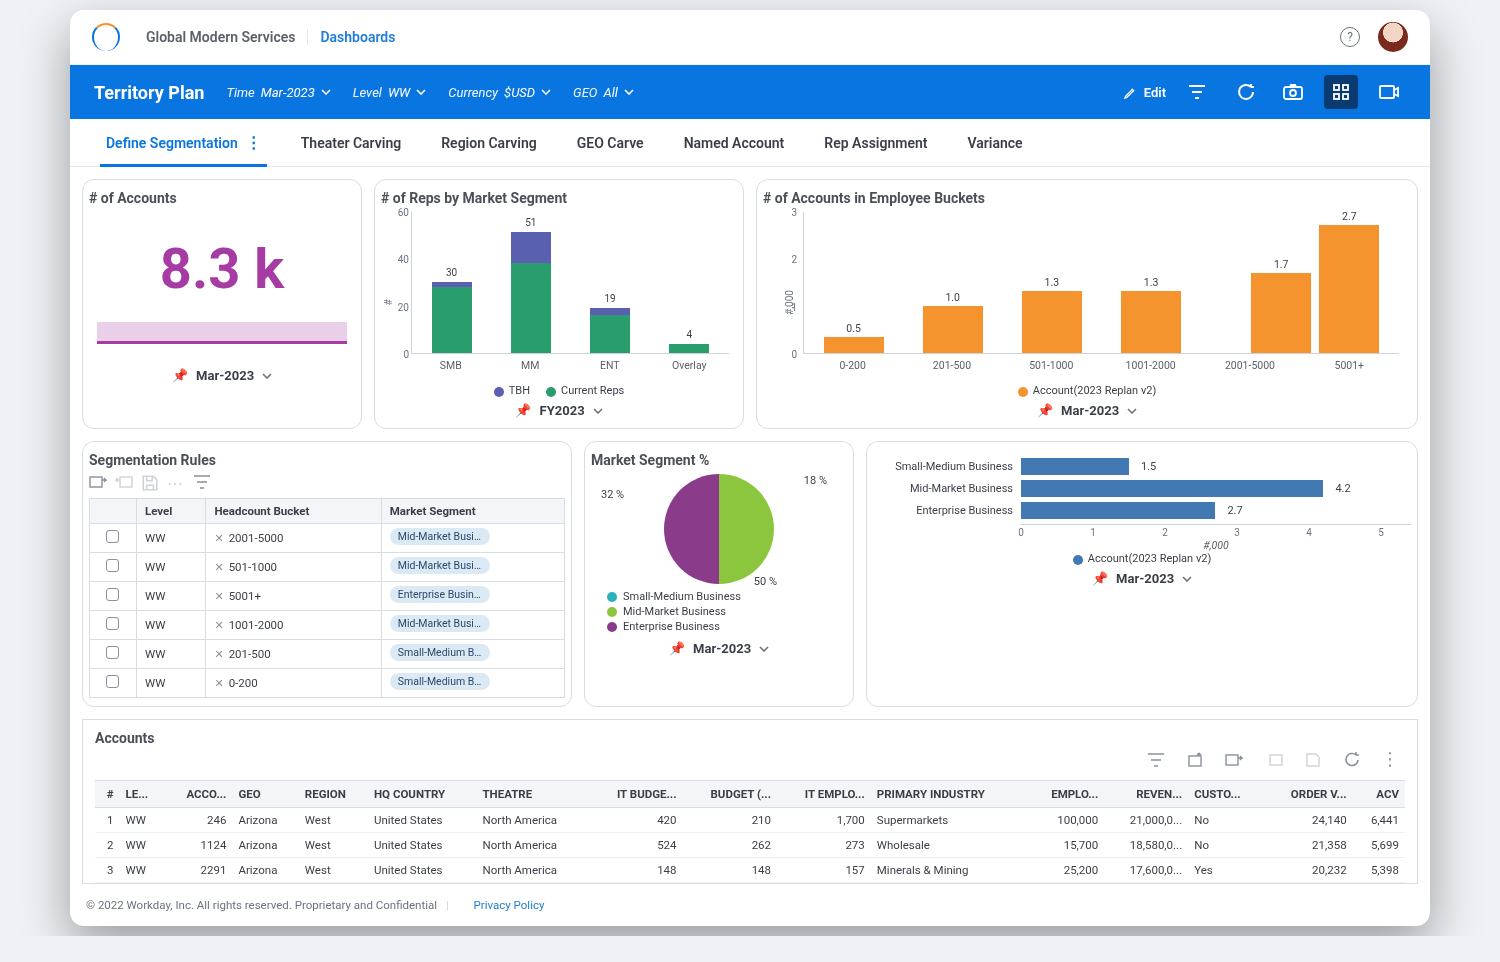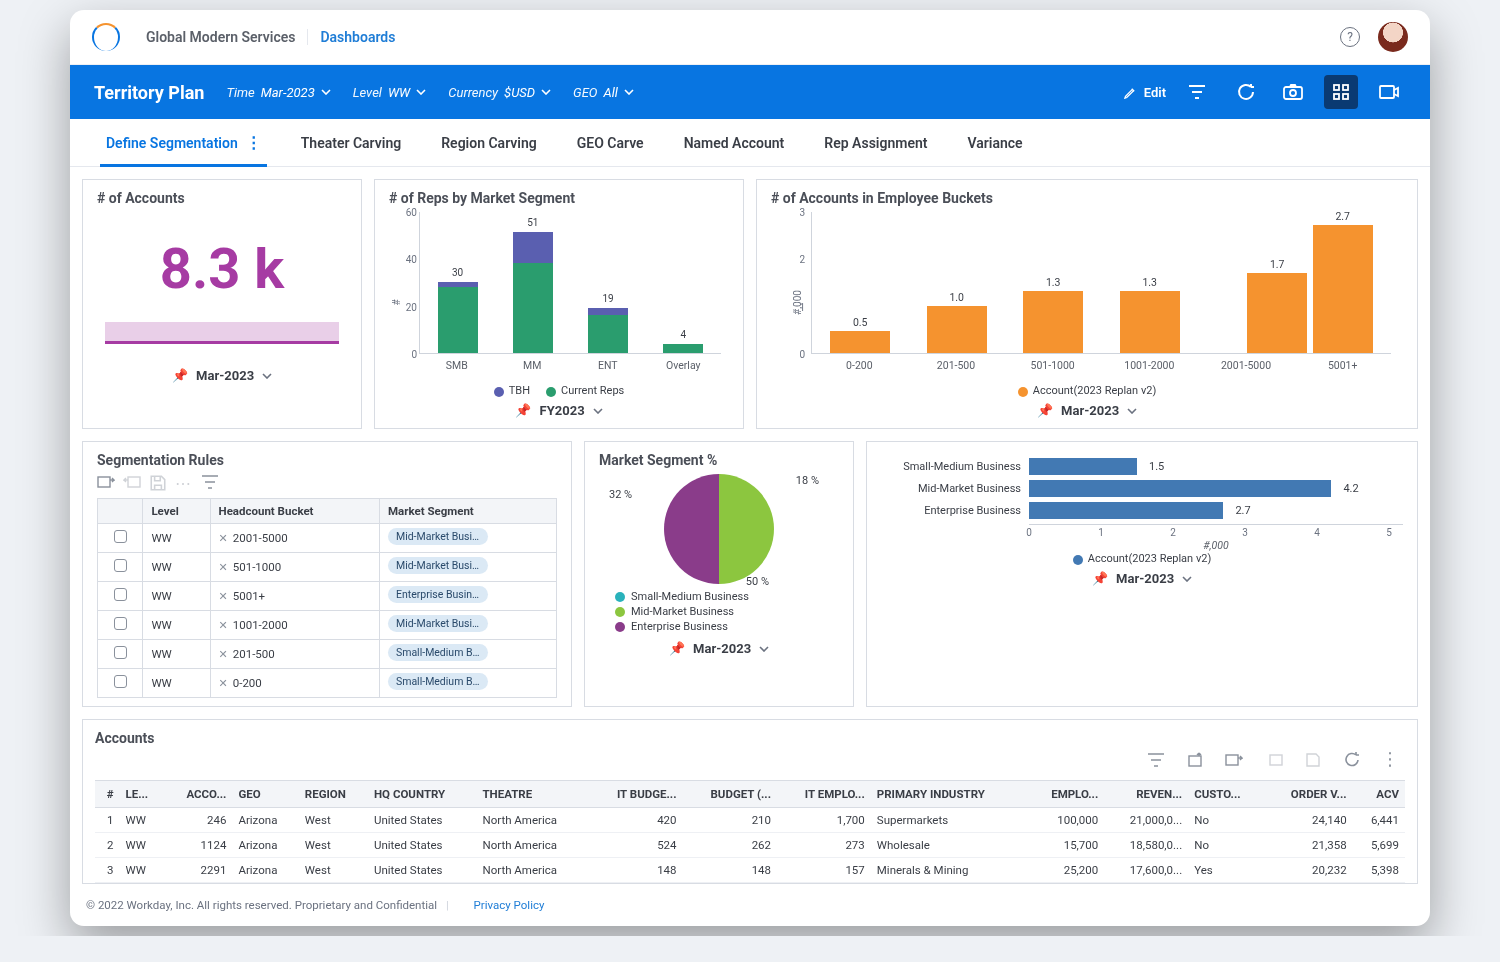--- a/index.html
+++ b/index.html
@@ -36,21 +36,21 @@
   .ibtn.sel2{background:var(--blue-dk);}
   .edit{display:flex;align-items:center;gap:6px;font-weight:600;}
   
   .tabs{display:flex;gap:36px;padding:0 34px;border-bottom:1px solid #e5e8ee;}
   .tab{padding:14px 2px;color:#3a3e46;font-size:14px;font-weight:600;position:relative;display:flex;align-items:center;gap:8px;}
   .tab.active{color:var(--blue);}
   .tab.active::after{content:"";position:absolute;left:-4px;right:-4px;bottom:-1px;height:3px;background:var(--blue);}
   .dots{color:var(--blue);font-size:16px;letter-spacing:-1px;}
   
   .grid{padding:12px;display:grid;grid-template-columns: 280px 370px 1fr;gap:12px;}
-  .card{border:1px solid var(--border);border-radius:0;padding:10px 14px 8px;background:#fff;}
+  .card{border:1px solid var(--border);border-radius:12px;padding:10px 6px 8px;background:#fff;}
   .card h3{margin:0 0 6px;font-size:14px;color:#4b4f58;font-weight:700;}
   .big{font-size:56px;font-weight:700;color:var(--purple);text-align:center;margin:30px 0 20px;}
   .purbar{height:22px;background:#e9cfe8;border-bottom:3px solid var(--purple);margin:8px 8px 18px;}
   .foot{display:flex;align-items:center;justify-content:center;gap:8px;color:#3a3e46;font-weight:700;font-size:13px;padding:6px 0 2px;}
   .pin{color:var(--blue);}
   .foot .chev svg path{stroke:#6b7280}
   
   .schart{position:relative;height:170px;margin-left:30px;margin-right:8px;}
   .yax{position:absolute;left:-28px;top:0;bottom:28px;width:26px;}
   .ytick{position:absolute;right:0;font-size:10px;color:#6b7280;transform:translateY(50%);}
@@ -299,21 +299,21 @@
       <h3># of Accounts in Employee Buckets</h3>
       <div class="ochart" id="ochart">
         <span class="ylab">#,000</span>
         <div class="yax oy" id="oyax">
             <div class="ytick" style="bottom: 0%;">0</div>
             <div class="ytick" style="bottom: 33.3333%;">1</div>
             <div class="ytick" style="bottom: 66.6667%;">2</div>
             <div class="ytick" style="bottom: 100%;">3</div>
           </div>
         <div class="plot" id="oplot">
-            <div class="obar" style="left: 8.33333%; height: 22px; margin-top: 48px;">
+            <div class="obar" style="left: 8.33333%; height: 16px; margin-top: 48px;">
               <div class="lab">0.5</div>
             </div>
             <div class="obar" style="left: 25%; height: 47.3333px;">
               <div class="lab">1.0</div>
             </div>
             <div class="obar" style="left: 41.6667%; height: 61.5333px;">
               <div class="lab">1.3</div>
             </div>
             <div class="obar" style="left: 58.3333%; height: 61.5333px;">
               <div class="lab">1.3</div>

